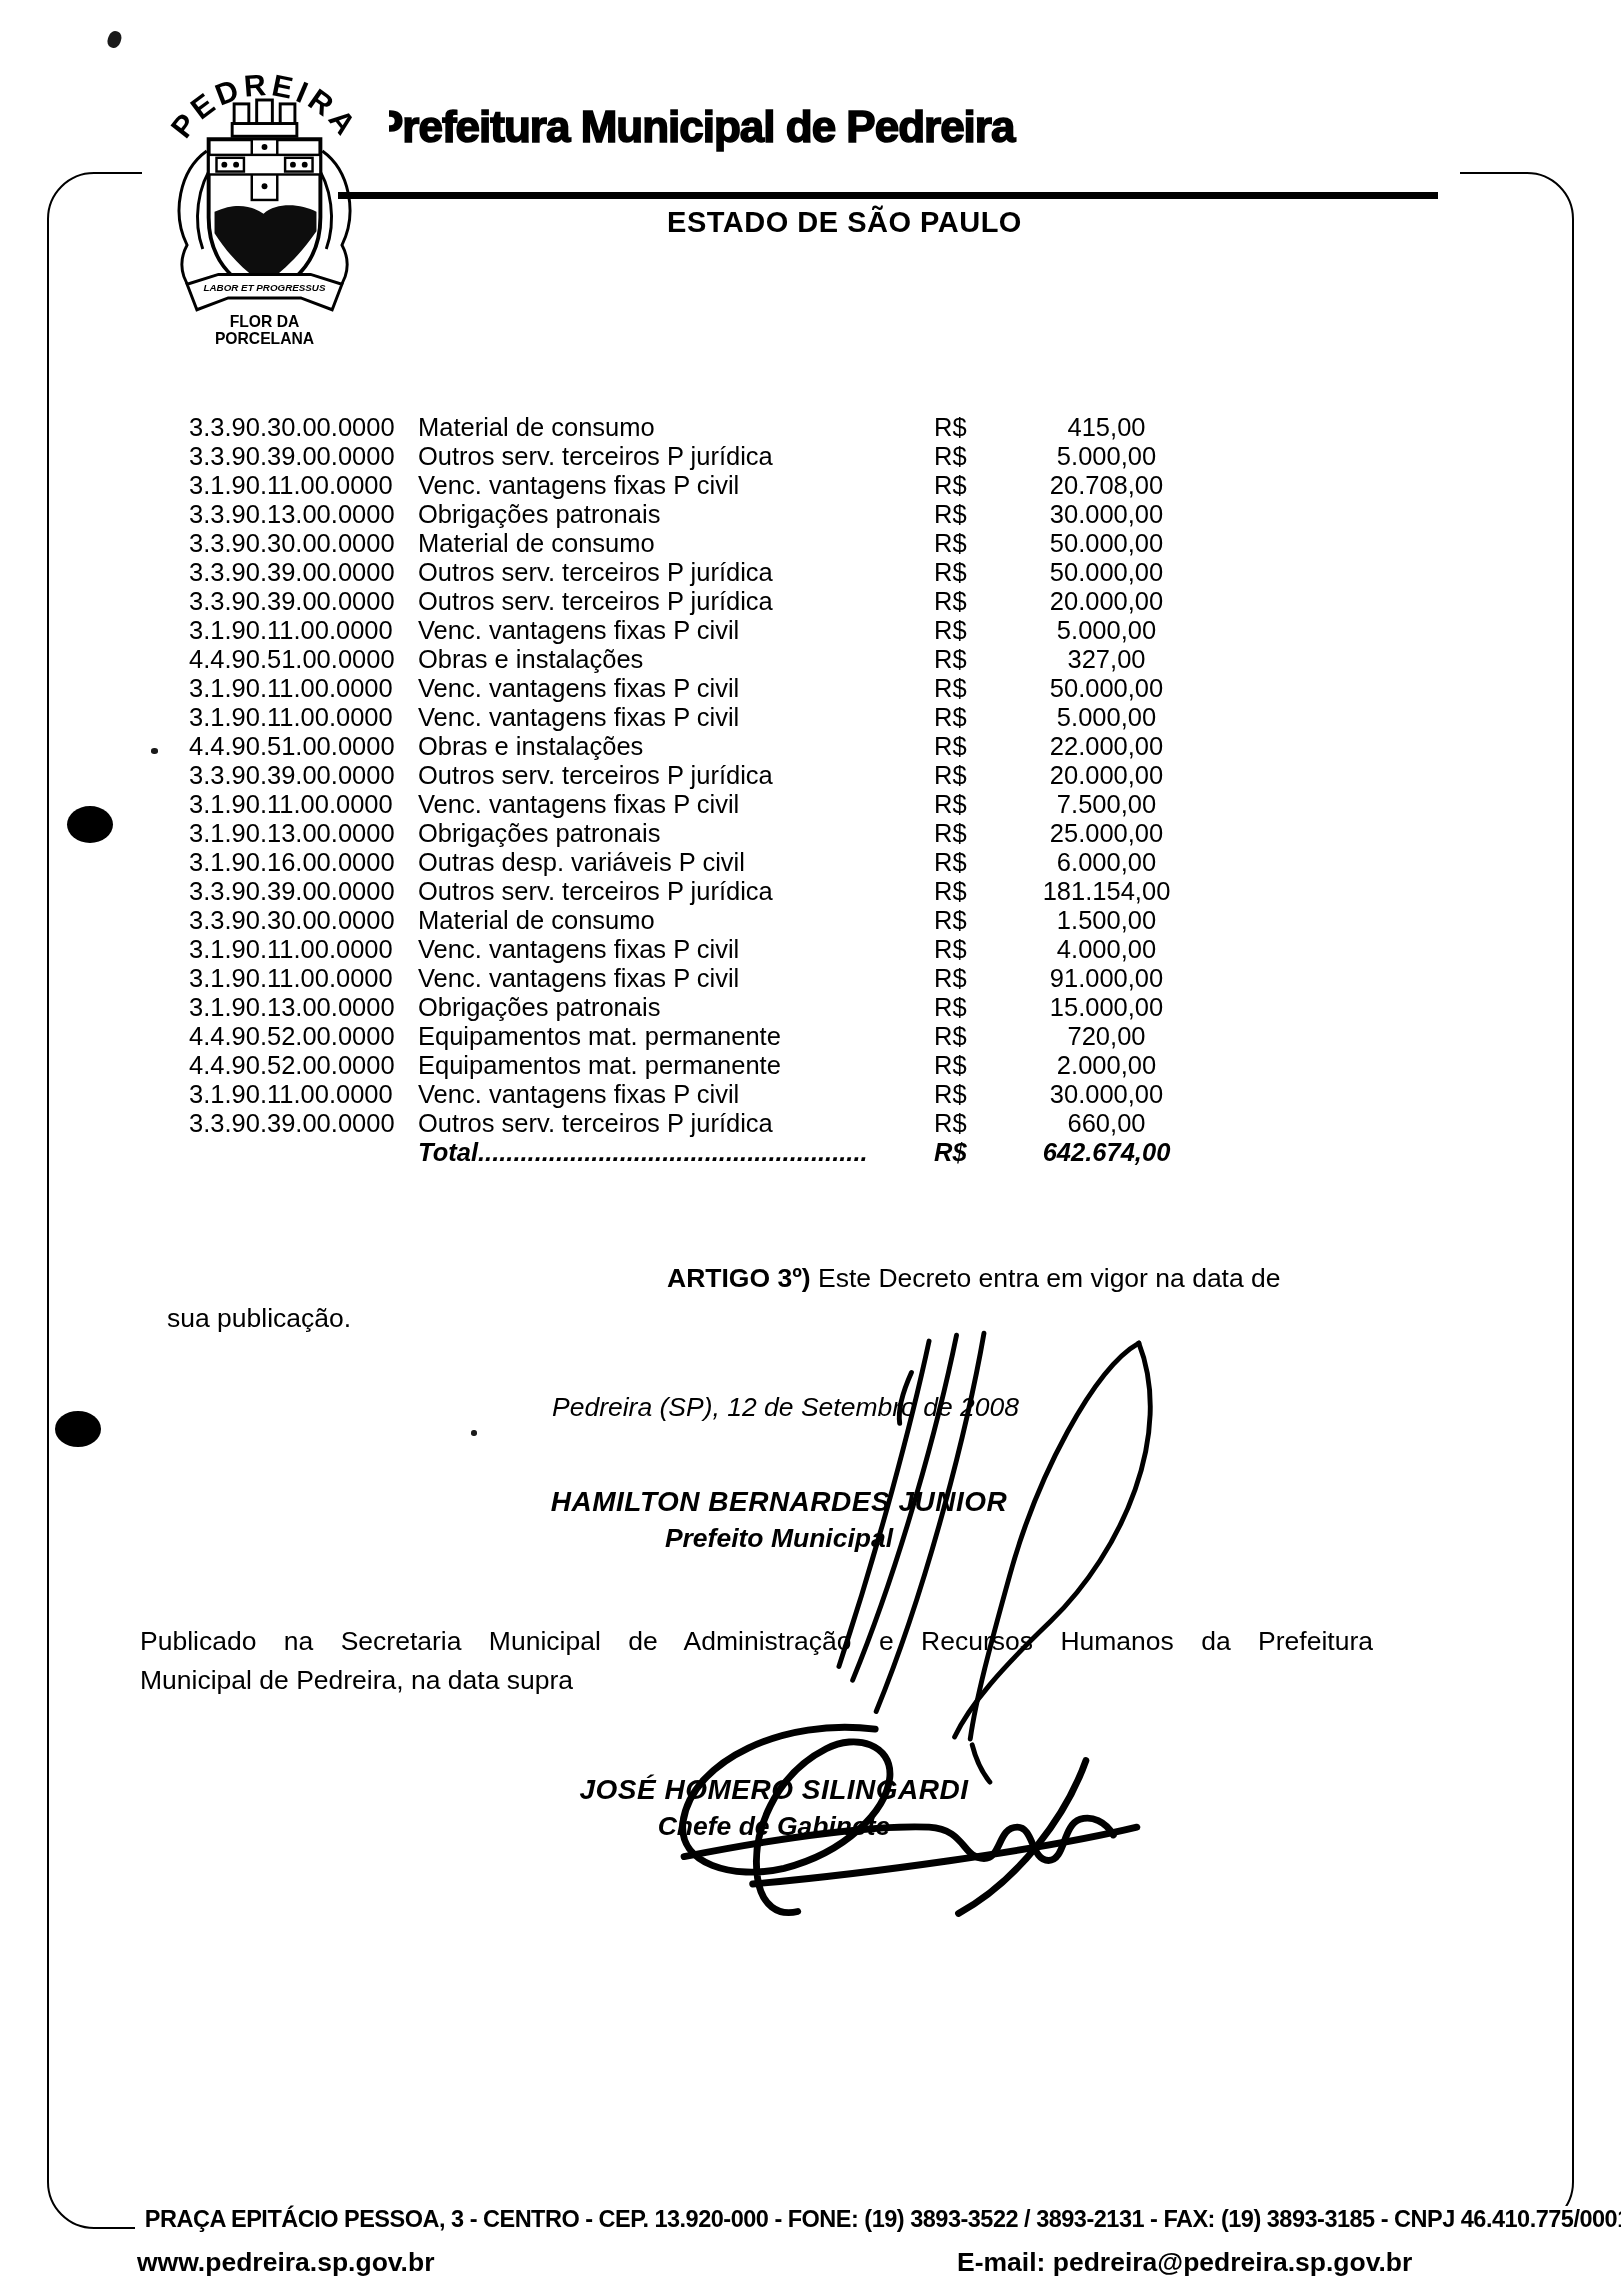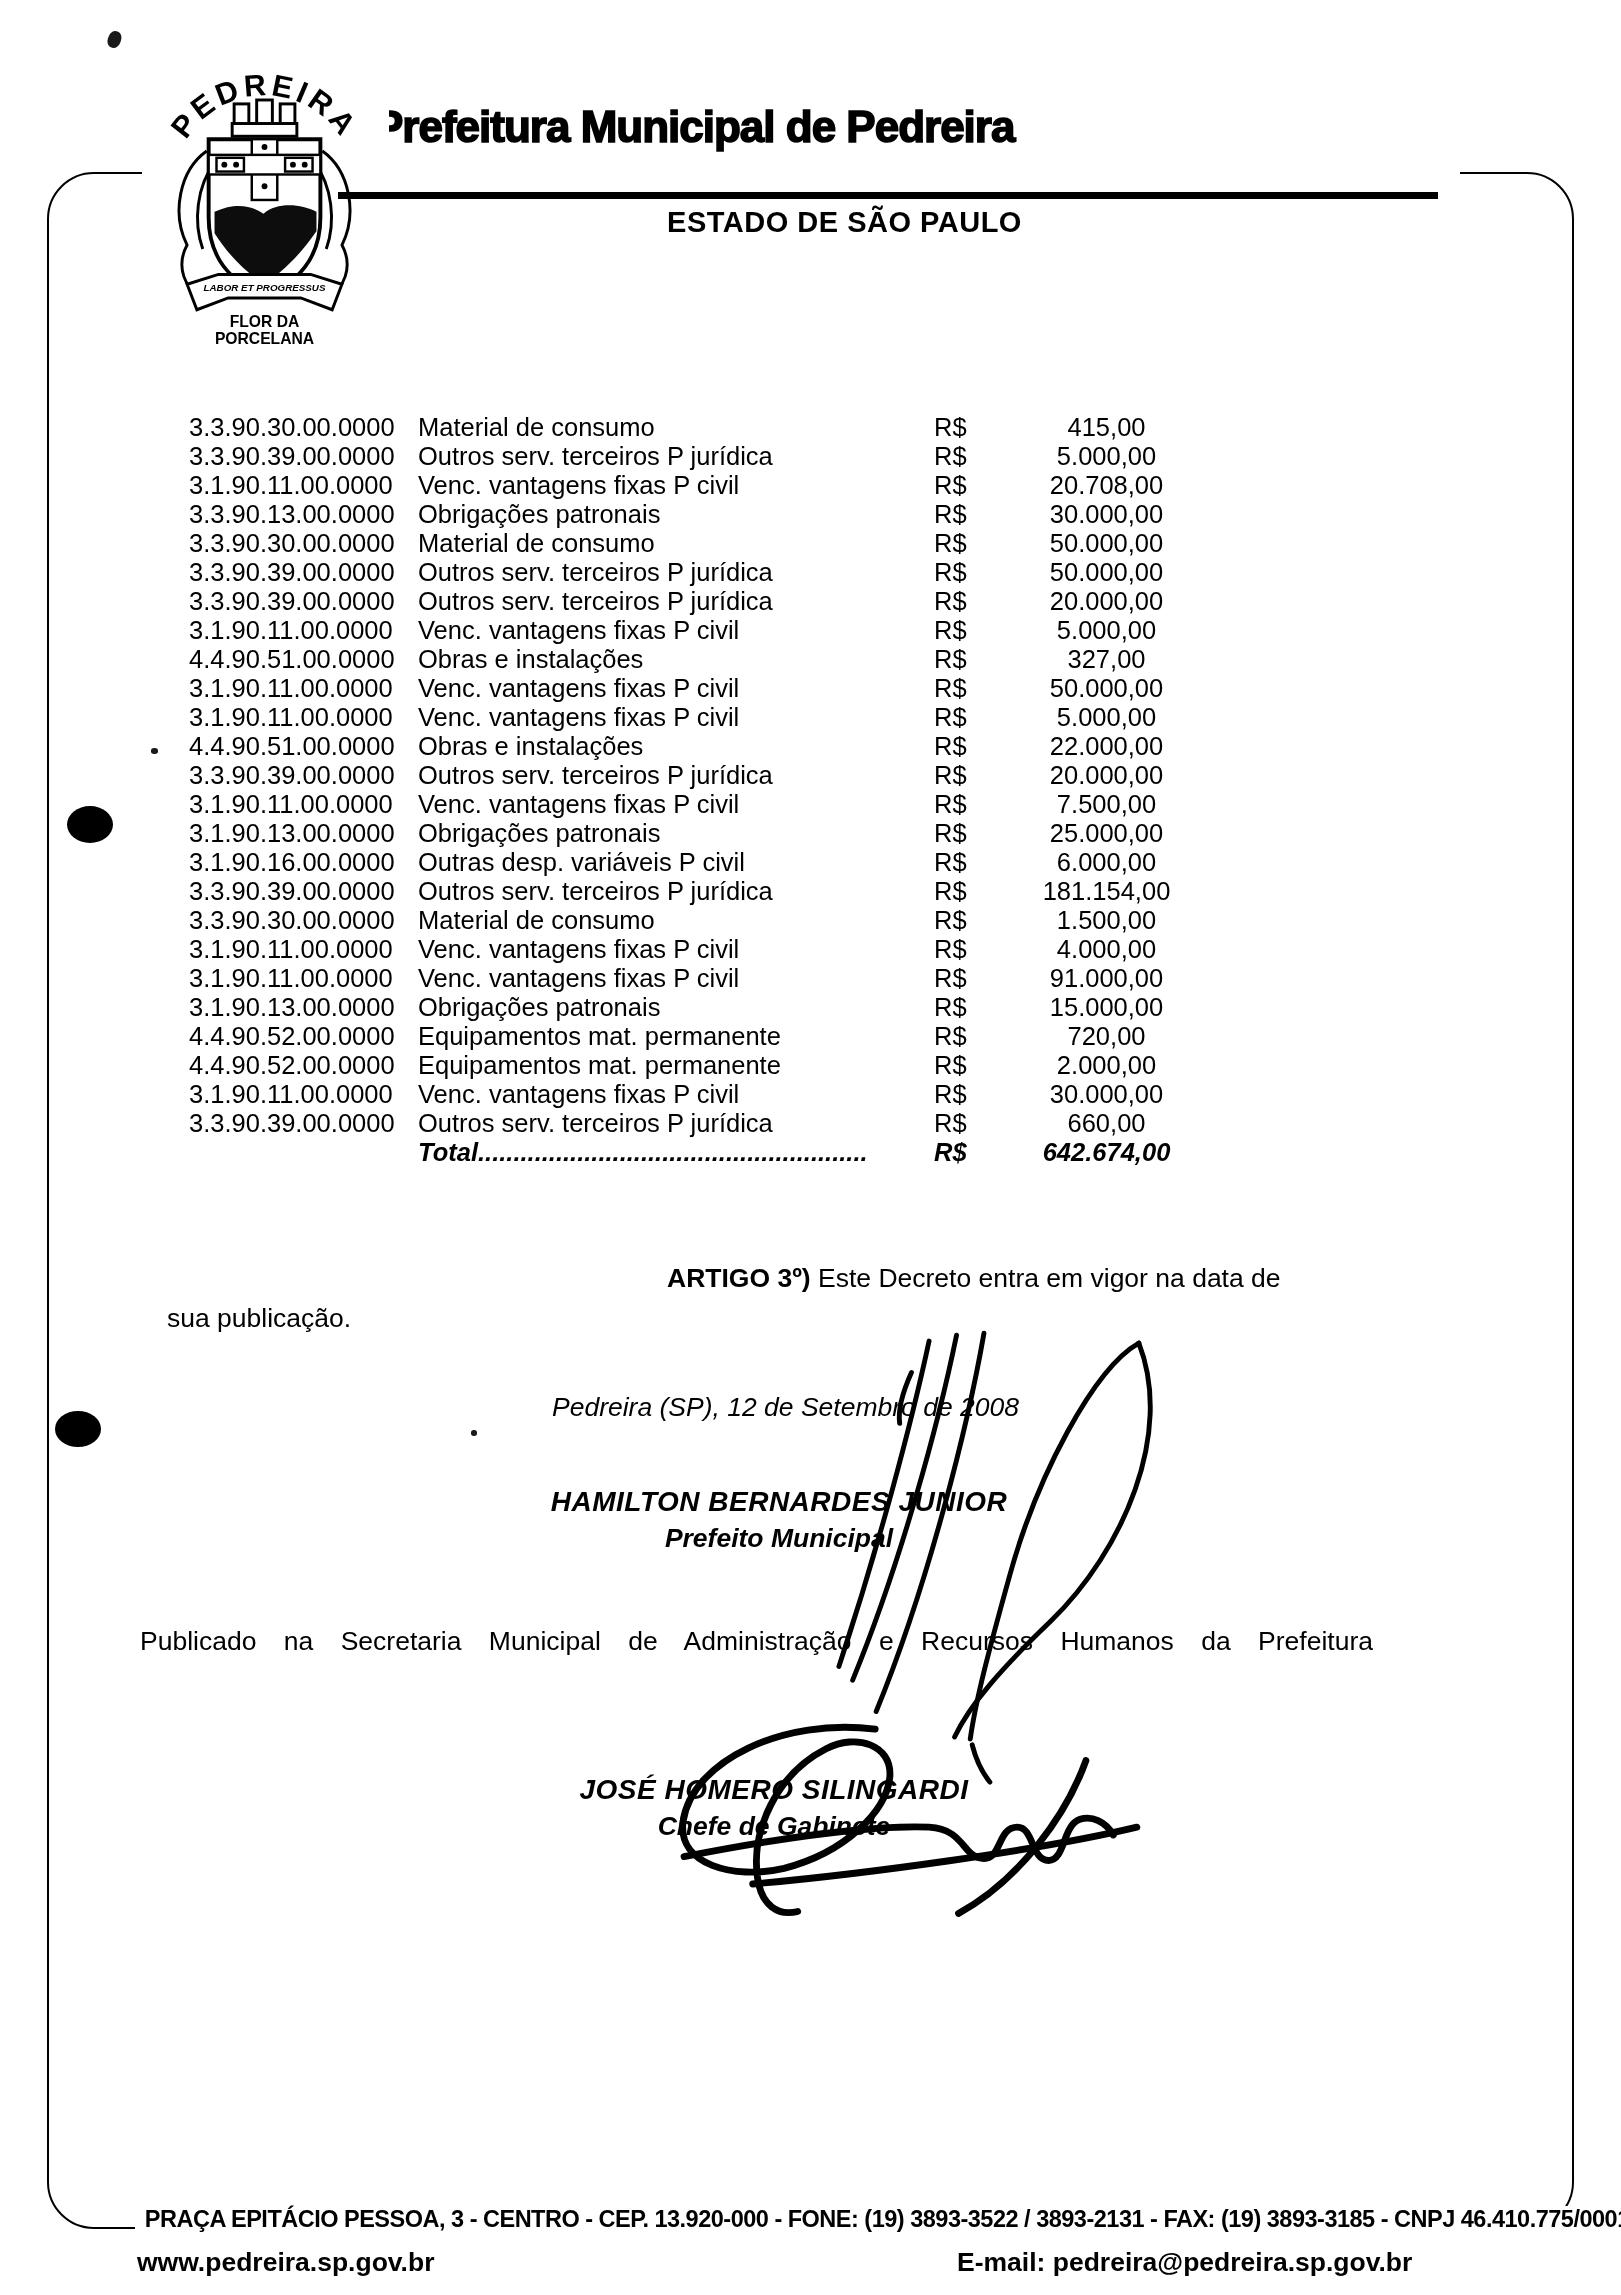--- a/index.html
+++ b/index.html
@@ -291,20 +291,21 @@
 
   <div class="dateline">Pedreira (SP), 12 de Setembro de 2008</div>
 
   <div class="sig-name" id="mayor-block">
     <div class="nm">HAMILTON BERNARDES JUNIOR</div>
     <div class="rl">Prefeito Municipal</div>
   </div>
 
   <div class="para" id="pub-par">
     <div class="just">Publicado na Secretaria Municipal de Administração e Recursos Humanos da Prefeitura</div>
+    <div>Municipal de Pedreira, na data supra</div>
   </div>
 
   <div class="sig-name" id="chief-block">
     <div class="nm">JOSÉ HOMERO SILINGARDI</div>
     <div class="rl">Chefe de Gabinete</div>
   </div>
 
   <svg class="sig-svg" viewBox="0 0 1654 2342">
     <g class="mayor-stroke">
       <path d="M 948 1368 C 930 1452 897 1576 856 1700"></path>

